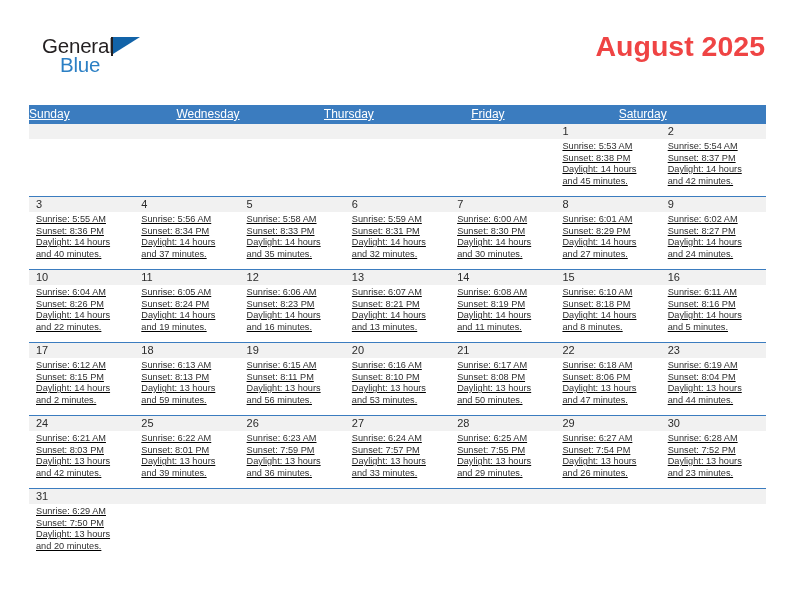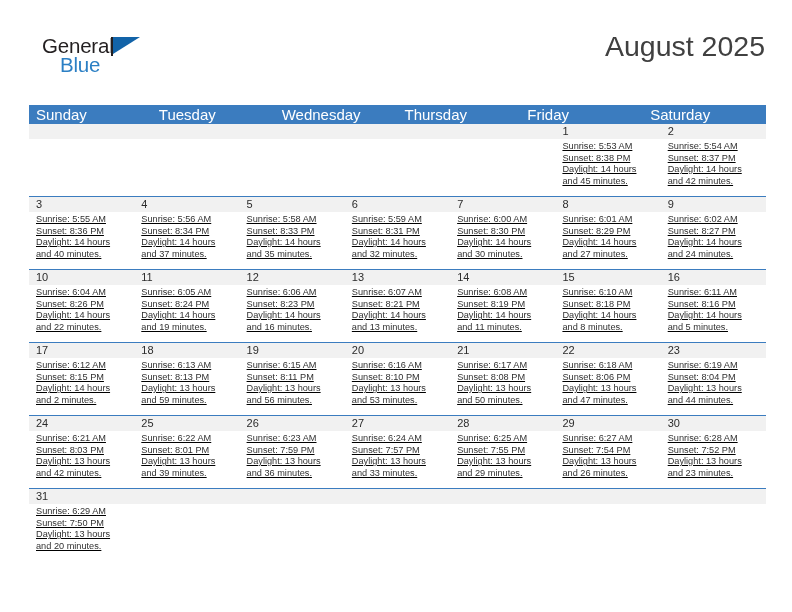--- a/index.html
+++ b/index.html
@@ -75,22 +75,22 @@
 
   .titles {
     position: absolute;
     right: 0;
     top: 0;
     text-align: right;
   }
   .cal-title {
     font-size: 28.5px;
     line-height: 36px;
-    color: #404040;
-    font-weight: normal;
+    color: #ef4444;
+    font-weight: bold;
     white-space: nowrap;
   }
   .cal-subtitle {
     font-size: 13.5px;
     line-height: 22px;
     color: #222222;
     white-space: nowrap;
     margin-top: 2px;
   }
 
@@ -102,26 +102,26 @@
     width: 737px;
   }
   .weekdays {
     display: flex;
     background: #3b7cbf;
     height: 19px;
   }
   .weekday {
     flex: 1 1 0;
     color: #ffffff;
-    font-size: 15px;
+    font-size: 12px;
     line-height: 19px;
-    padding-left: 7px;
     box-sizing: border-box;
     white-space: nowrap;
     overflow: hidden;
+    text-decoration: underline;
   }
 
   .week {
     display: flex;
     border-top: 1px solid #3b7cbf;
     position: relative;
   }
   .week:first-of-type {
     border-top: none;
   }
@@ -178,21 +178,20 @@
 
     <div class="titles">
       <div class="cal-title">August 2025</div>
     </div>
 
   </div>
 
   <div class="calendar">
     <div class="weekdays">
         <div class="weekday">Sunday</div>
-        <div class="weekday">Tuesday</div>
         <div class="weekday">Wednesday</div>
         <div class="weekday">Thursday</div>
         <div class="weekday">Friday</div>
         <div class="weekday">Saturday</div>
       </div>
     <div class="weeks">
         <div class="week">
           <div class="numbar"></div>
           <div class="day">
             <div class="daynum"></div>

